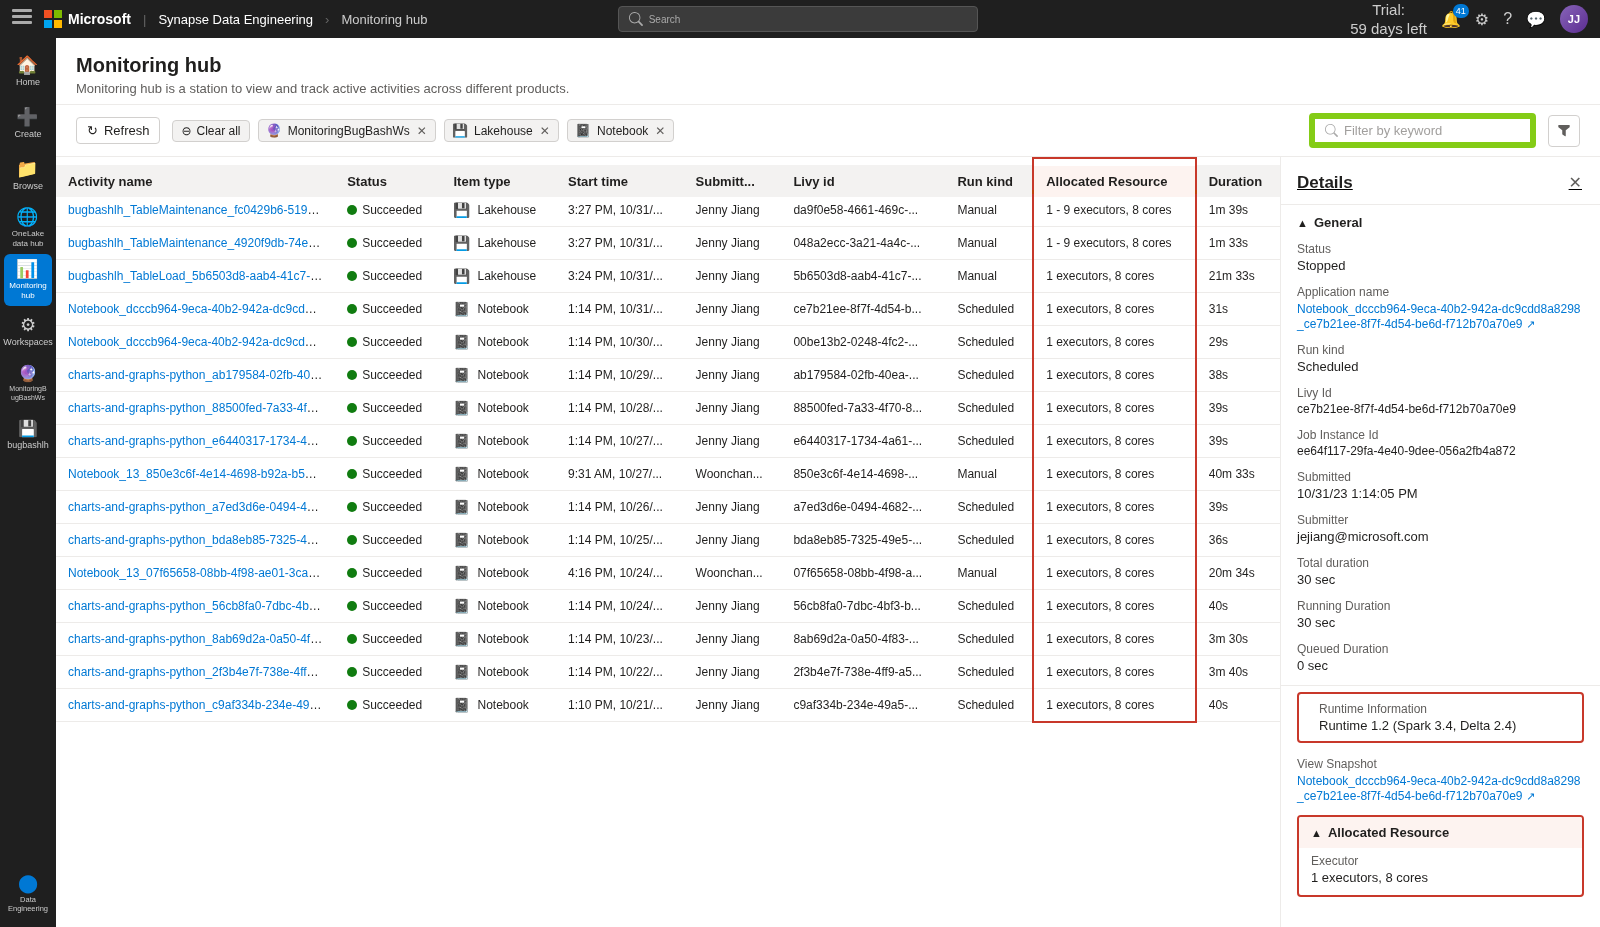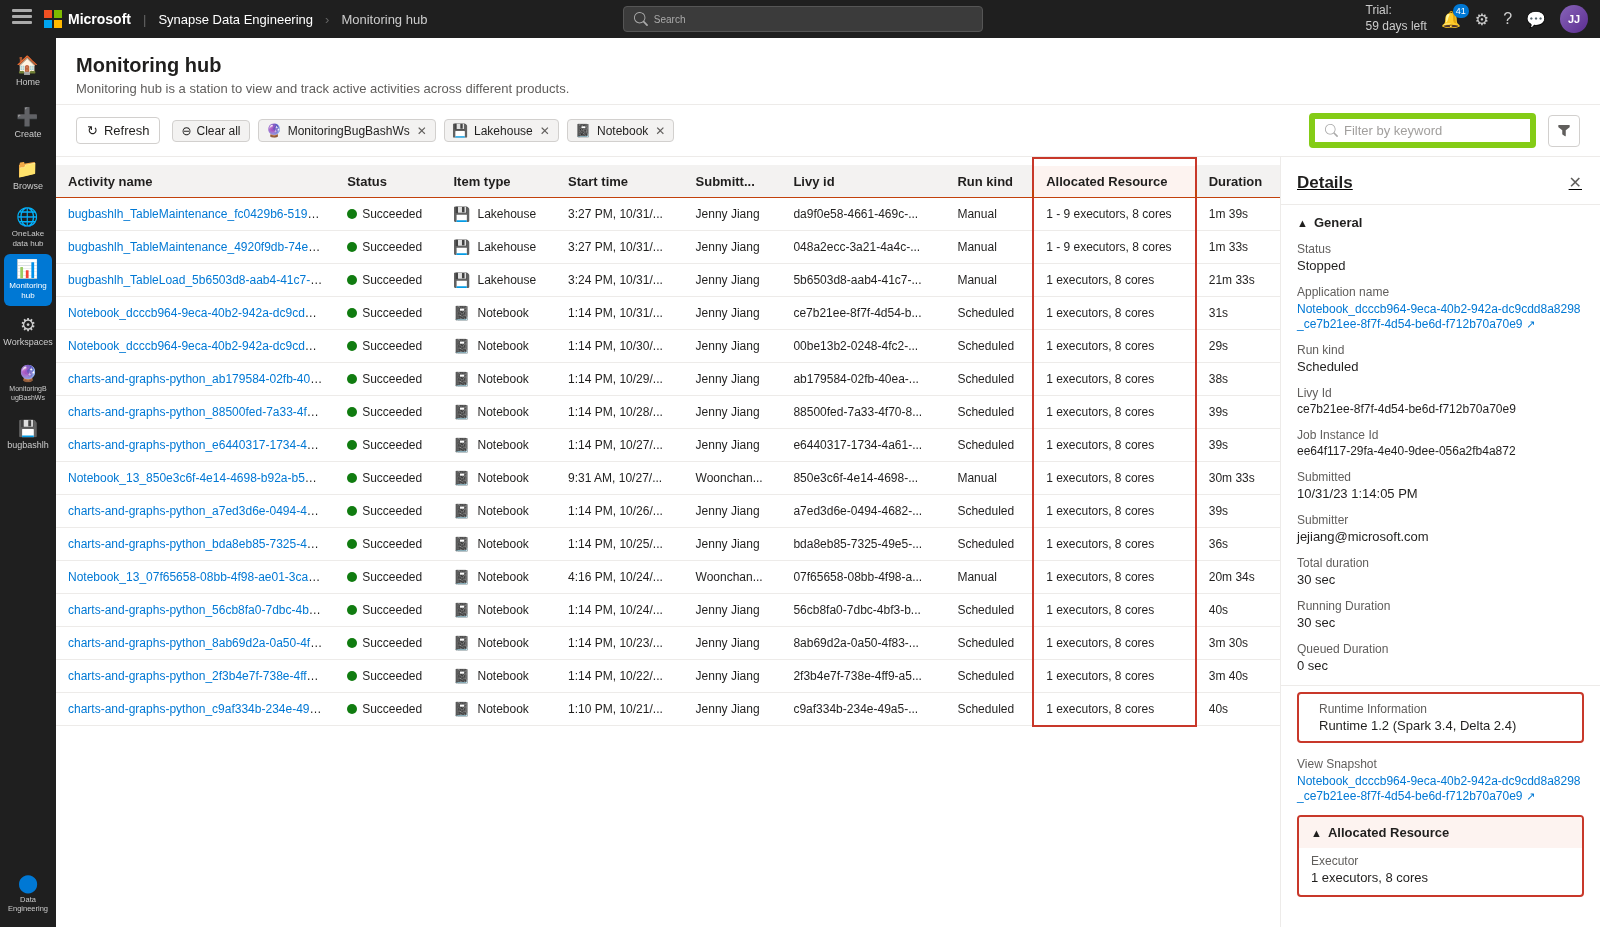--- a/index.html
+++ b/index.html
@@ -26,21 +26,21 @@
     .topbar-search {
       flex: 1; max-width: 360px; margin: 0 auto;
       background: #3b3b3b; border: 1px solid #555; border-radius: 4px;
       display: flex; align-items: center; padding: 0 10px; gap: 6px; height: 26px;
     }
     .topbar-search input {
       background: transparent; border: none; outline: none; color: #fff; font-size: 10px; flex: 1;
     }
     .topbar-search input::placeholder { color: #aaa; }
     .topbar-right { margin-left: auto; display: flex; align-items: center; gap: 14px; }
-    .trial-info { font-size: 12px; color: #ccc; text-align: left; line-height: 1.3; }
+    .trial-info { font-size: 15px; color: #ccc; text-align: center; line-height: 1.3; }
     .topbar-icon-btn { position: relative; color: #ccc; cursor: pointer; font-size: 16px; display: flex; align-items: center; }
     .badge {
       position: absolute; top: -6px; right: -8px; background: #0078d4;
       color: #fff; font-size: 9px; border-radius: 10px; min-width: 14px; height: 14px;
       display: flex; align-items: center; justify-content: center; padding: 0 3px; margin-left: 36px;
     }
     .avatar { width: 28px; height: 28px; border-radius: 50%; background: #6b6b6b; overflow: hidden; cursor: pointer; }
 
     
     .sidebar {
@@ -103,21 +103,21 @@
       color: #605e5c;
     }
 
     
     .content-area { display: flex; flex: 1; overflow: hidden; }
 
     
     .table-area { flex: 1; overflow: auto; position: relative; }
     table { width: 100%; border-collapse: collapse; min-width: 900px; }
     thead th {
-      position: sticky; top: 8px; background: #f3f2f1; border-bottom: 8px solid #c2410c;
+      position: sticky; top: 8px; background: #f3f2f1; border-bottom: 4px solid #c2410c;
       padding: 8px 12px; text-align: left; font-weight: 600; font-size: 13px;
       color: #201f1e; white-space: nowrap; z-index: 10;
     }
     tbody tr { border-bottom: 1px solid #edebe9; }
     tbody td { padding: 7px 12px; font-size: 12px; color: #201f1e; white-space: nowrap; }
 
     .status-dot {
       display: inline-flex; align-items: center; gap: 5px;
     }
     .dot { width: 10px; height: 10px; border-radius: 50%; background: #107c10; }
@@ -522,21 +522,21 @@
         <div class="item-type-cell">
           <span class="item-icon">📓</span>
           <span>Notebook</span>
         </div>
       </td>
       <td>9:31 AM, 10/27/...</td>
       <td>Woonchan...</td>
       <td>850e3c6f-4e14-4698-...</td>
       <td>Manual</td>
       <td class="col-alloc-cell">1 executors, 8 cores</td>
-      <td>30m 33s</td>
+      <td>40m 33s</td>
     </tr>
             <tr>
       <td style="max-width:260px;overflow:hidden;text-overflow:ellipsis;margin-left:36px;">
         <a class="link-text">charts-and-graphs-python_a7ed3d6e-0494-468...</a>
       </td>
       <td>
         <span class="status-dot">
           <span class="dot"></span>
           <span>Succeeded</span>
         </span>

